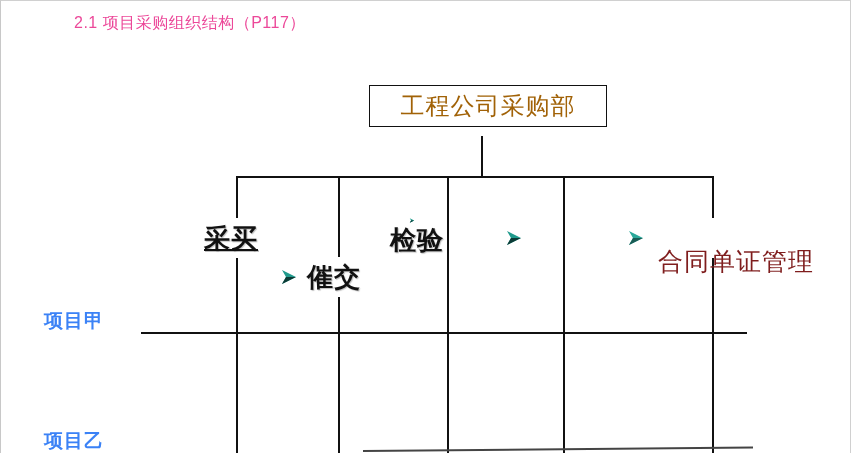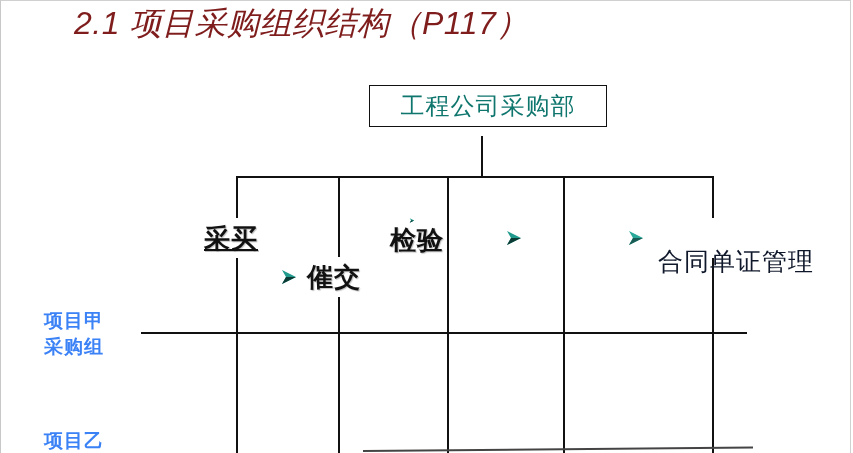--- a/index.html
+++ b/index.html
@@ -22,41 +22,40 @@
       border-left: 1px solid #c8c8c8;
       border-top: 1px solid #d0d0d0;
       border-right: 1px solid #d0d0d0;
       box-sizing: border-box;
     }
     .title {
       position: absolute;
       left: 74px;
       top: 7px;
       font-family: "Liberation Sans", "DejaVu Sans", sans-serif;
-      font-size: 32px;
+      font-size: 16px;
       line-height: 32px;
-      color: #7f1d1d;
+      color: #ec4899;
       white-space: nowrap;
       letter-spacing: 0.5px;
-      font-style: italic;
     }
     .top-box {
       position: absolute;
       left: 369px;
       top: 85px;
       width: 238px;
       height: 42px;
       border: 1px solid #111;
       box-sizing: border-box;
       display: flex;
       align-items: center;
       justify-content: center;
       font-size: 24px;
       letter-spacing: 1px;
-      color: #0f766e;
+      color: #a16207;
       font-family: "DejaVu Serif", "Liberation Serif", serif;
     }
     .line { position: absolute; background: #111; }
     .stage {
       position: absolute;
       top: 218px;
       height: 40px;
       display: flex;
       align-items: center;
       background: #fff;
@@ -66,21 +65,21 @@
       font-size: 26px;
       font-weight: bold;
       color: #111;
       letter-spacing: 1px;
       text-shadow: 1px 1px 1px rgba(0,0,0,0.25);
       font-family: "DejaVu Serif", "Liberation Serif", serif;
     }
     .stage-label.light {
       font-weight: normal;
       font-size: 25px;
-      color: #0f172a;
+      color: #7f1d1d;
       text-shadow: none;
       margin-top: 46px;
     }
     .arrow {
       display: inline-block;
       width: 16px;
       height: 16px;
       margin-right: 10px;
     }
     .row-label {
@@ -148,18 +147,17 @@
 <div class="stage" style="left:628px;">
   <svg class="arrow" viewBox="0 0 16 16" style="margin-right:14px;">
     <polygon points="1,1 15,8 1,15 5,8" fill="#2aa89a"></polygon>
     <polygon points="1,15 15,8 5,8" fill="#1a5c55"></polygon>
   </svg>
   <span class="stage-label light">合同单证管理</span>
 </div>
 
 <div class="row-label" style="top:307px;">
   <div>项目甲</div>
-  <div>采购组</div>
 </div>
 
 <div class="row-label" style="top:427px;">
   <div>项目乙</div>
 </div>
 
 </body></html>

